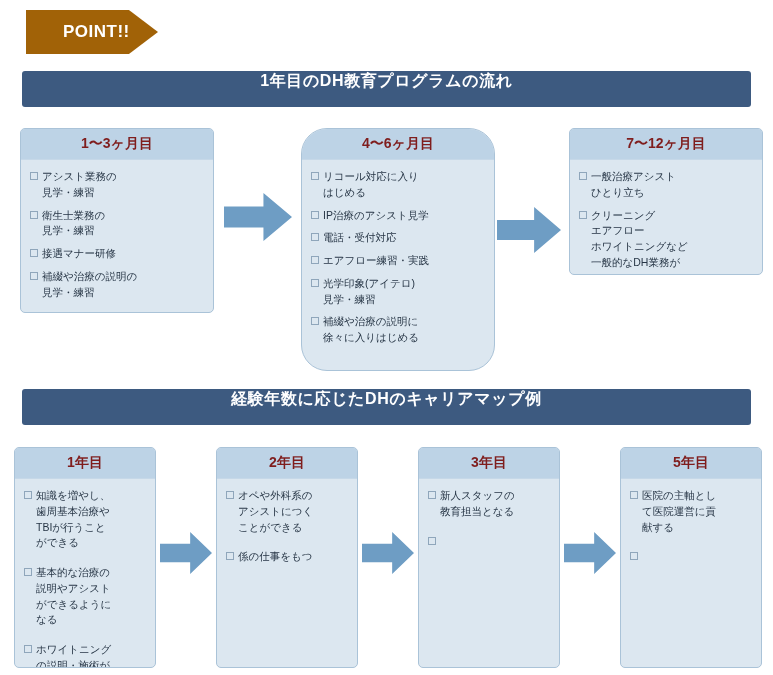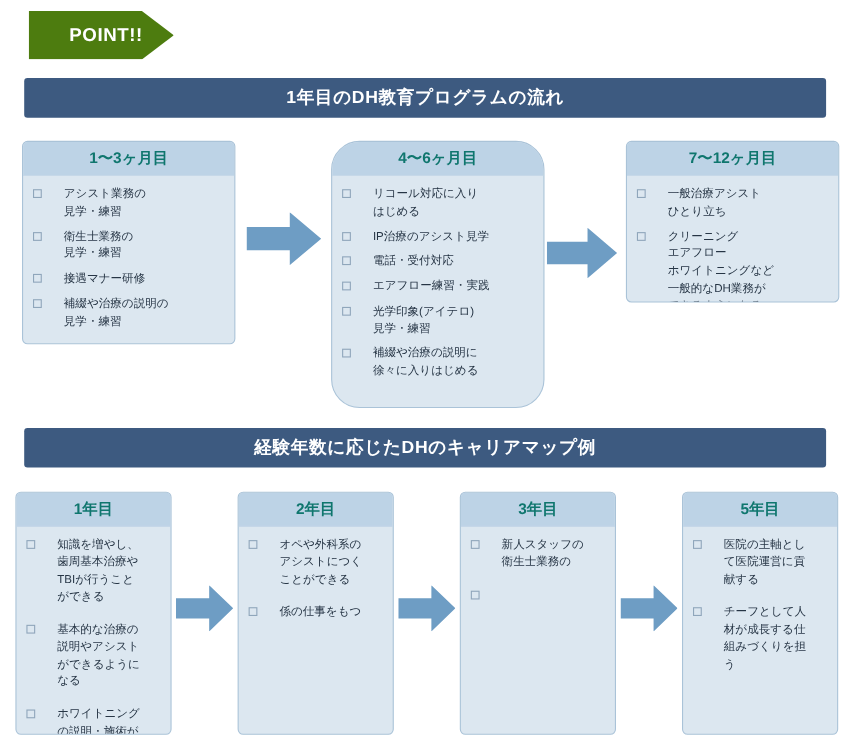--- a/index.html
+++ b/index.html
@@ -16,21 +16,21 @@
     overflow: hidden;
   }
 
   
   .point-banner {
     position: absolute;
     left: 26px;
     top: 10px;
     width: 132px;
     height: 44px;
-    background: #4d7c0f;
+    background: #a16207;
     display: flex;
     align-items: center;
     -webkit-clip-path: polygon(0 0, 78% 0, 100% 50%, 78% 100%, 0 100%);
     clip-path: polygon(0 0, 78% 0, 100% 50%, 78% 100%, 0 100%);
   }
   .point-banner .label {
     color: #ffffff;
     font-size: 17px;
     font-weight: bold;
     letter-spacing: 0.5px;
@@ -39,21 +39,20 @@
 
   
   .section-banner {
     position: absolute;
     left: 22px;
     width: 729px;
     height: 36px;
     background: #3d5a80;
     border-radius: 3px;
     display: flex;
-    align-items: center;
     justify-content: center;
   }
   .section-banner .title {
     color: #ffffff;
     font-size: 16px;
     font-weight: bold;
     letter-spacing: 0.6px;
   }
   #banner-1 { top: 71px; }
   #banner-2 { top: 389px; }
@@ -71,34 +70,33 @@
     background: #bdd3e6;
     height: 30px;
     display: flex;
     align-items: center;
     justify-content: center;
     border-bottom: 1px solid #c6d8e8;
   }
   .flow-box .box-head .head-text {
     font-size: 14px;
     font-weight: bold;
-    color: #0f766e;
+    color: #7f1d1d;
   }
   .flow-box .box-body {
     padding: 9px 8px 8px 9px;
   }
 
   .chk-item {
     display: flex;
     align-items: flex-start;
     margin-bottom: 7px;
     font-size: 10.5px;
     line-height: 1.5;
     color: #263545;
-    gap: 16px;
   }
   .chk-item:last-child { margin-bottom: 0; }
   .chk-box {
     flex: 0 0 auto;
     width: 8px;
     height: 8px;
     border: 1px solid #8fa6bb;
     background: transparent;
     margin-top: 3px;
     margin-right: 4px;
@@ -292,21 +290,21 @@
 <div class="arrow" id="arrow-y2"></div>
 
 <div class="flow-box spaced" id="box-y3">
   <div class="box-head">
     <span class="head-text">3年目</span>
   </div>
   <div class="box-body">
     <div class="chk-item">
       <span class="chk-box"></span>
       <span class="chk-text">新人スタッフの
-衛生士業務の</span>
+教育担当となる</span>
     </div>
     <div class="chk-item">
       <span class="chk-box"></span>
     </div>
   </div>
 </div>
 
 <div class="arrow" id="arrow-y3"></div>
 
 <div class="flow-box spaced" id="box-y4">
@@ -315,19 +313,15 @@
   </div>
   <div class="box-body">
     <div class="chk-item">
       <span class="chk-box"></span>
       <span class="chk-text">医院の主軸とし
 て医院運営に貢
 献する</span>
     </div>
     <div class="chk-item">
       <span class="chk-box"></span>
-      <span class="chk-text">チーフとして人
-材が成長する仕
-組みづくりを担
-う</span>
     </div>
   </div>
 </div>
 
 </body></html>

